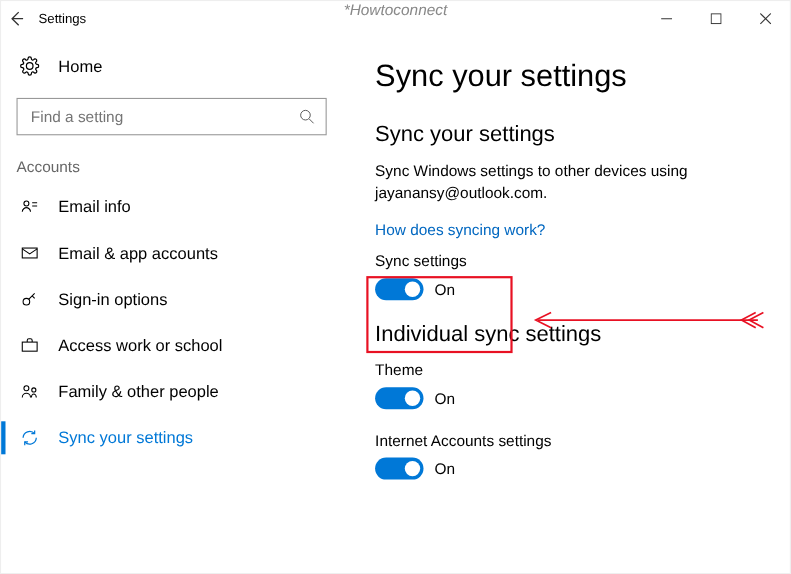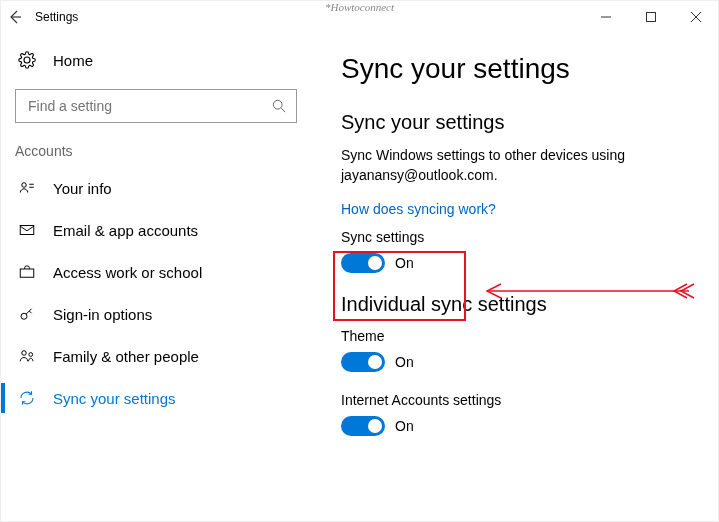--- a/index.html
+++ b/index.html
@@ -28,24 +28,23 @@
     margin-right:6px;
   }
   .titlebar .title {
     font-size:12px;
     color:#000;
   }
   .howto {
     position:absolute;
     left:50%; transform:translateX(-50%);
     top:0;
-    font-size:11px;
+    font-size:14px;
     color:#888;
     font-style:italic;
-    font-family:Liberation Serif, serif;
   }
   .win-controls {
     position:absolute;
     right:0; top:0;
     height:32px;
     display:flex;
   }
   .win-btn {
     width:45px; height:32px;
     display:flex; align-items:center; justify-content:center;
@@ -244,48 +243,48 @@
     <ul class="navlist">
       <li class="navitem">
         <span class="icon">
           <svg width="18" height="18" viewBox="0 0 24 24">
               <circle cx="8" cy="8" r="3" fill="none" stroke="#000" stroke-width="1.3"></circle>
               <path d="M3 18c0-3 3-5 5-5s5 2 5 5" fill="none" stroke="#000" stroke-width="1.3"></path>
               <line x1="15" y1="7" x2="21" y2="7" stroke="#000" stroke-width="1.3"></line>
               <line x1="15" y1="11" x2="21" y2="11" stroke="#000" stroke-width="1.3"></line>
             </svg>
         </span>
-        <span>Your info</span>
+        <span>Email info</span>
       </li>
       <li class="navitem">
         <span class="icon">
           <svg width="18" height="18" viewBox="0 0 24 24">
               <rect x="3" y="6" width="18" height="12" fill="none" stroke="#000" stroke-width="1.3"></rect>
               <path d="M3 7l9 6 9-6" fill="none" stroke="#000" stroke-width="1.3"></path>
             </svg>
         </span>
         <span>Email &amp; app accounts</span>
       </li>
       <li class="navitem">
         <span class="icon">
           <svg width="18" height="18" viewBox="0 0 24 24">
+              <circle cx="8" cy="15" r="4" fill="none" stroke="#000" stroke-width="1.3"></circle>
+              <path d="M11 12l7-7M15 8l3 3" fill="none" stroke="#000" stroke-width="1.3"></path>
+            </svg>
+        </span>
+        <span>Sign-in options</span>
+      </li>
+      <li class="navitem">
+        <span class="icon">
+          <svg width="18" height="18" viewBox="0 0 24 24">
               <rect x="3" y="8" width="18" height="11" fill="none" stroke="#000" stroke-width="1.3"></rect>
               <path d="M9 8V6a2 2 0 012-2h2a2 2 0 012 2v2" fill="none" stroke="#000" stroke-width="1.3"></path>
             </svg>
         </span>
         <span>Access work or school</span>
-      </li>
-      <li class="navitem">
-        <span class="icon">
-          <svg width="18" height="18" viewBox="0 0 24 24">
-              <circle cx="8" cy="15" r="4" fill="none" stroke="#000" stroke-width="1.3"></circle>
-              <path d="M11 12l7-7M15 8l3 3" fill="none" stroke="#000" stroke-width="1.3"></path>
-            </svg>
-        </span>
-        <span>Sign-in options</span>
       </li>
       <li class="navitem">
         <span class="icon">
           <svg width="18" height="18" viewBox="0 0 24 24">
               <circle cx="8" cy="8" r="3" fill="none" stroke="#000" stroke-width="1.3"></circle>
               <circle cx="17" cy="10" r="2.5" fill="none" stroke="#000" stroke-width="1.3"></circle>
               <path d="M3 19c0-3 2.5-5 5-5s5 2 5 5M14 19c0-2 1.5-4 3-4s3 2 3 4" fill="none" stroke="#000" stroke-width="1.3"></path>
             </svg>
         </span>
         <span>Family &amp; other people</span>

